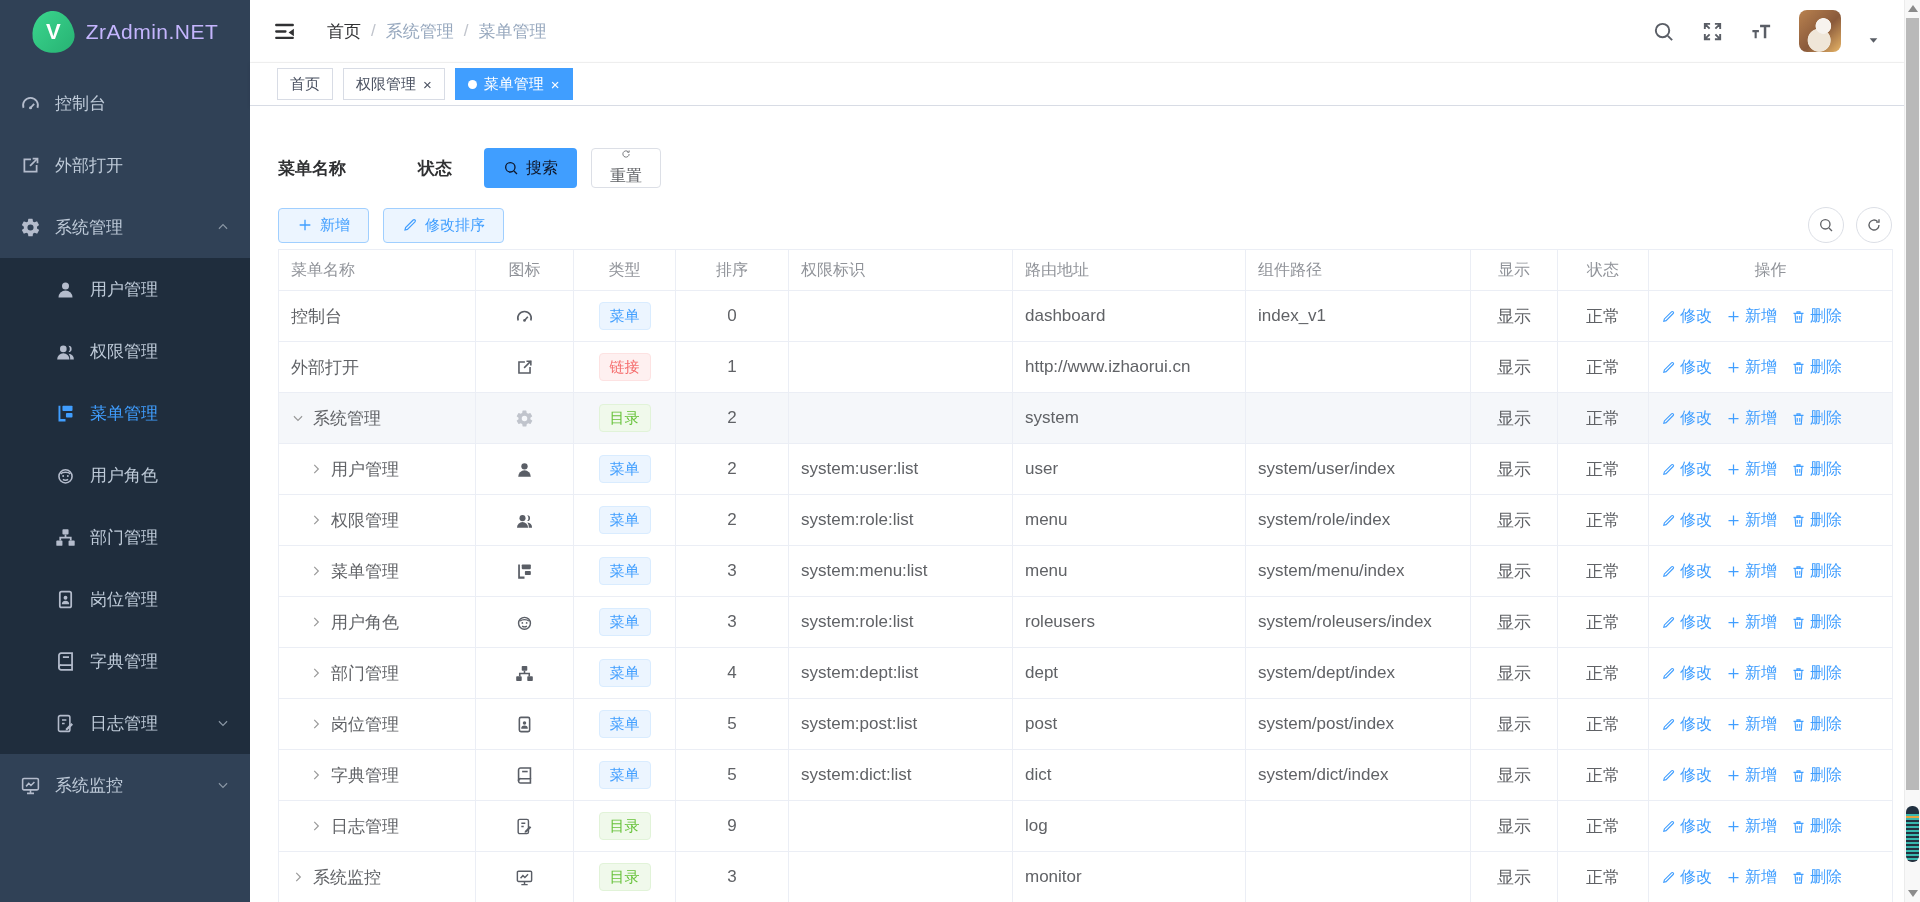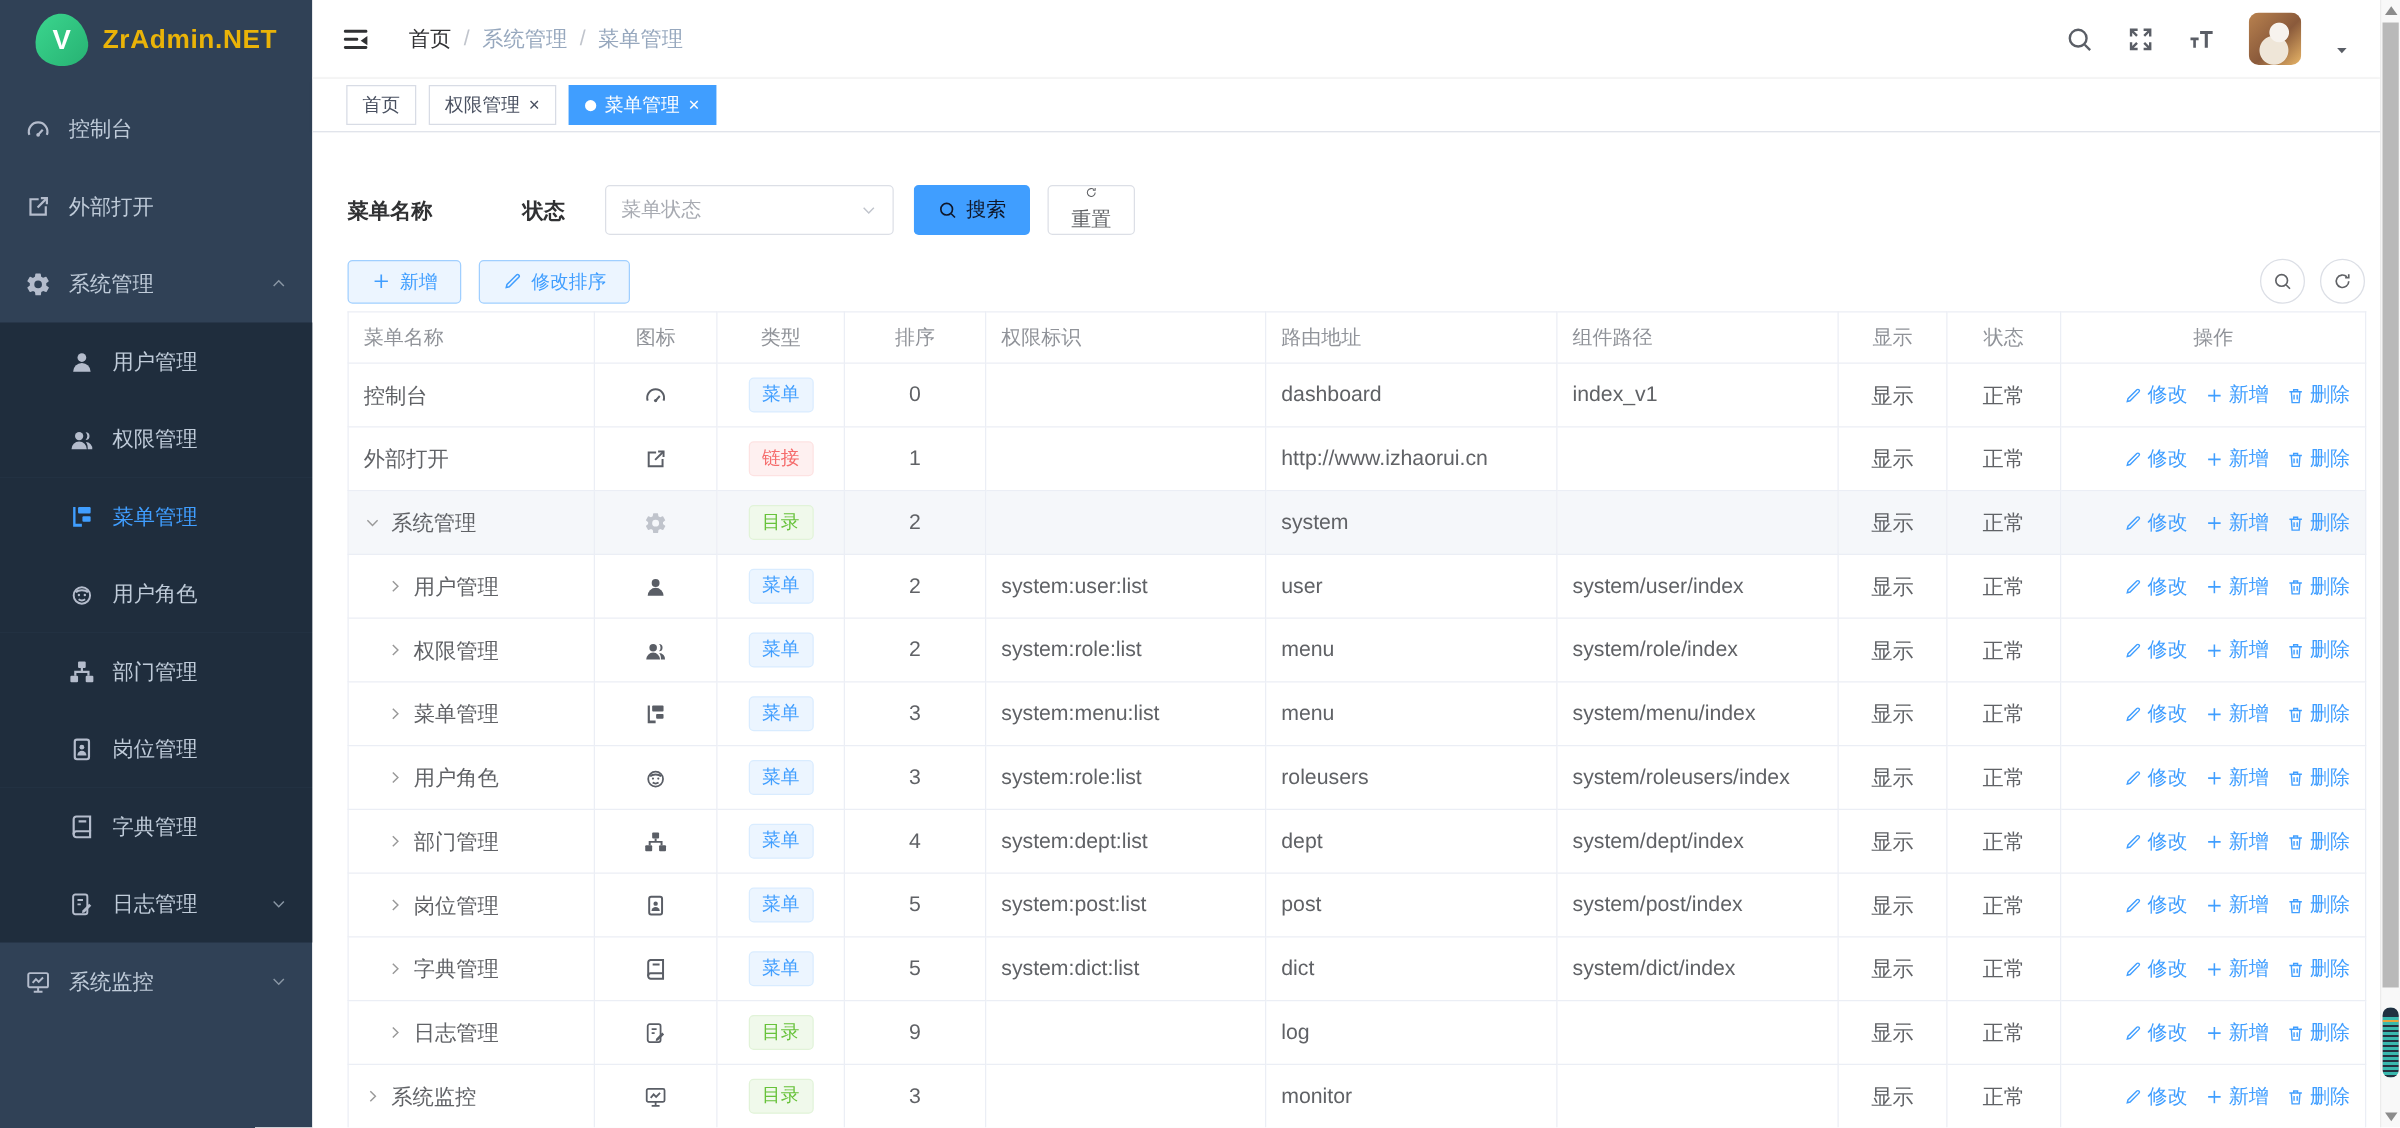--- a/index.html
+++ b/index.html
@@ -6,21 +6,21 @@
   .app{width:1920px;height:902px;display:flex;overflow:hidden;position:relative;
        font-family:"Liberation Sans","DejaVu Sans",sans-serif;color:#606266;}
 
   
   .sidebar{width:250px;flex-shrink:0;background:#304156;height:902px;overflow:hidden;}
   .logo{height:64px;display:flex;align-items:center;justify-content:center;gap:12px;cursor:pointer;}
   .logo-mark{width:42px;height:42px;background:linear-gradient(140deg,#3bd68e,#27b273);
              border-radius:52% 48% 46% 54%/58% 62% 38% 42%;transform:rotate(-8deg);
              display:flex;align-items:center;justify-content:center;}
   .logo-mark span{color:#fff;font-weight:bold;font-size:22px;transform:rotate(8deg);}
-  .logo-text{color:#eab308;font-size:21px;font-weight:bold;letter-spacing:.5px;}
+  .logo-text{color:#c4b5fd;font-size:21px;font-weight:normal;letter-spacing:.5px;}
   .menu{margin-top:8px;}
   .menu-item{height:62px;display:flex;align-items:center;padding:0 20px;position:relative;
              color:#bfcbd9;font-size:17px;cursor:pointer;}
   .menu-item .m-ic{width:21px;height:21px;margin-right:14px;color:#b4bccc;flex-shrink:0;}
   .menu-item.sub{padding-left:55px;background:#1f2d3d;}
   .menu-item.active{color:#409eff;}
   .menu-item.active .m-ic{color:#409eff;}
   .menu-item .m-arrow{position:absolute;right:20px;width:14px;height:14px;color:#8a97a5;}
   .menu-item .m-arrow.up{transform:rotate(180deg);}
 
@@ -90,21 +90,21 @@
   .tb tr.hl td{background:#f5f7fa;}
   .name-cell{display:flex;align-items:center;gap:8px;}
   .tree-ar{width:14px;height:14px;color:#999;flex-shrink:0;cursor:pointer;}
   .tree-ar.down{transform:rotate(90deg);}
   .t-ic{width:19px;height:19px;color:#5a5e66;display:inline-block;vertical-align:middle;}
   .t-ic.muted{color:#c0c4cc;}
   .tag{display:inline-block;padding:4px 10px;border-radius:4px;font-size:15px;line-height:1.2;}
   .tag-blue{color:#409eff;background:#ecf5ff;border:1px solid #d9ecff;}
   .tag-green{color:#67c23a;background:#f0f9eb;border:1px solid #e1f3d8;}
   .tag-red{color:#f56c6c;background:#fef0f0;border:1px solid #fde2e2;}
-  .ops{display:flex;align-items:center;justify-content:flex-end;gap:14px;white-space:nowrap;}
+  .ops{display:flex;align-items:center;justify-content:flex-start;gap:14px;white-space:nowrap;}
   .op{display:inline-flex;align-items:center;gap:4px;color:#409eff;font-size:16px;cursor:pointer;}
   .op .b-ic{width:15px;height:15px;}
 
   
   .scrollbar{position:absolute;right:0;top:0;width:16px;height:902px;background:#f8f8f8;
              border-left:1px solid #ececec;box-sizing:border-box;}
   .sb-up{position:absolute;top:5px;left:3px;width:0;height:0;border-left:5px solid transparent;
          border-right:5px solid transparent;border-bottom:7px solid #8b8b8b;cursor:pointer;}
   .sb-down{position:absolute;bottom:5px;left:3px;width:0;height:0;border-left:5px solid transparent;
          border-right:5px solid transparent;border-top:7px solid #8b8b8b;cursor:pointer;}
@@ -403,26 +403,20 @@
           <span class="x">×</span>
         </div>
       </div>
 
     <div class="content">
 
       <div class="filters">
         <span class="f-label">菜单名称</span>
         <span class="f-gap"></span>
         <span class="f-label">状态</span>
-        <div class="f-select">
-          <span>菜单状态</span>
-          <svg class="sel-ar">
-              <use href="#i-chev-down"></use>
-            </svg>
-        </div>
         <button class="btn btn-primary">
           <svg class="b-ic">
               <use href="#i-search"></use>
             </svg>
           <span>搜索</span>
         </button>
         <button class="btn btn-plain">
           <svg class="b-ic">
               <use href="#i-refresh"></use>
             </svg>

